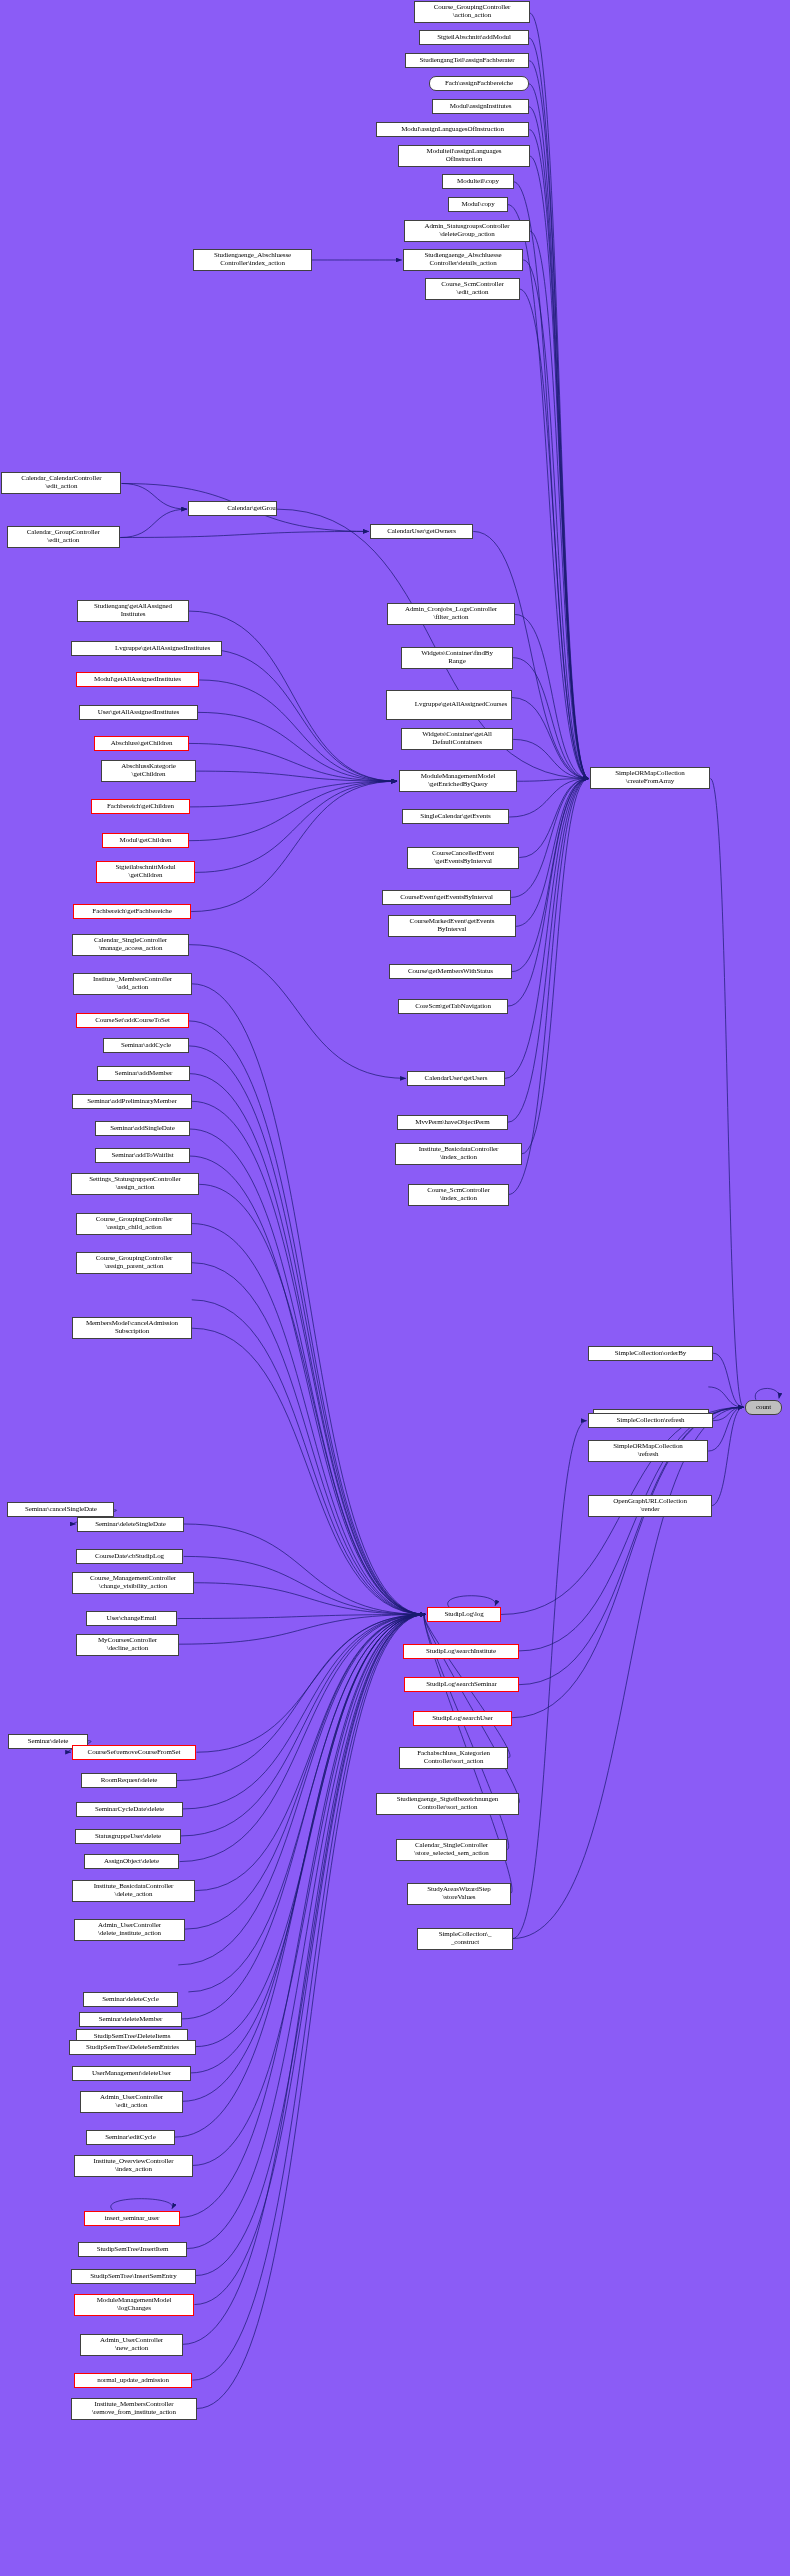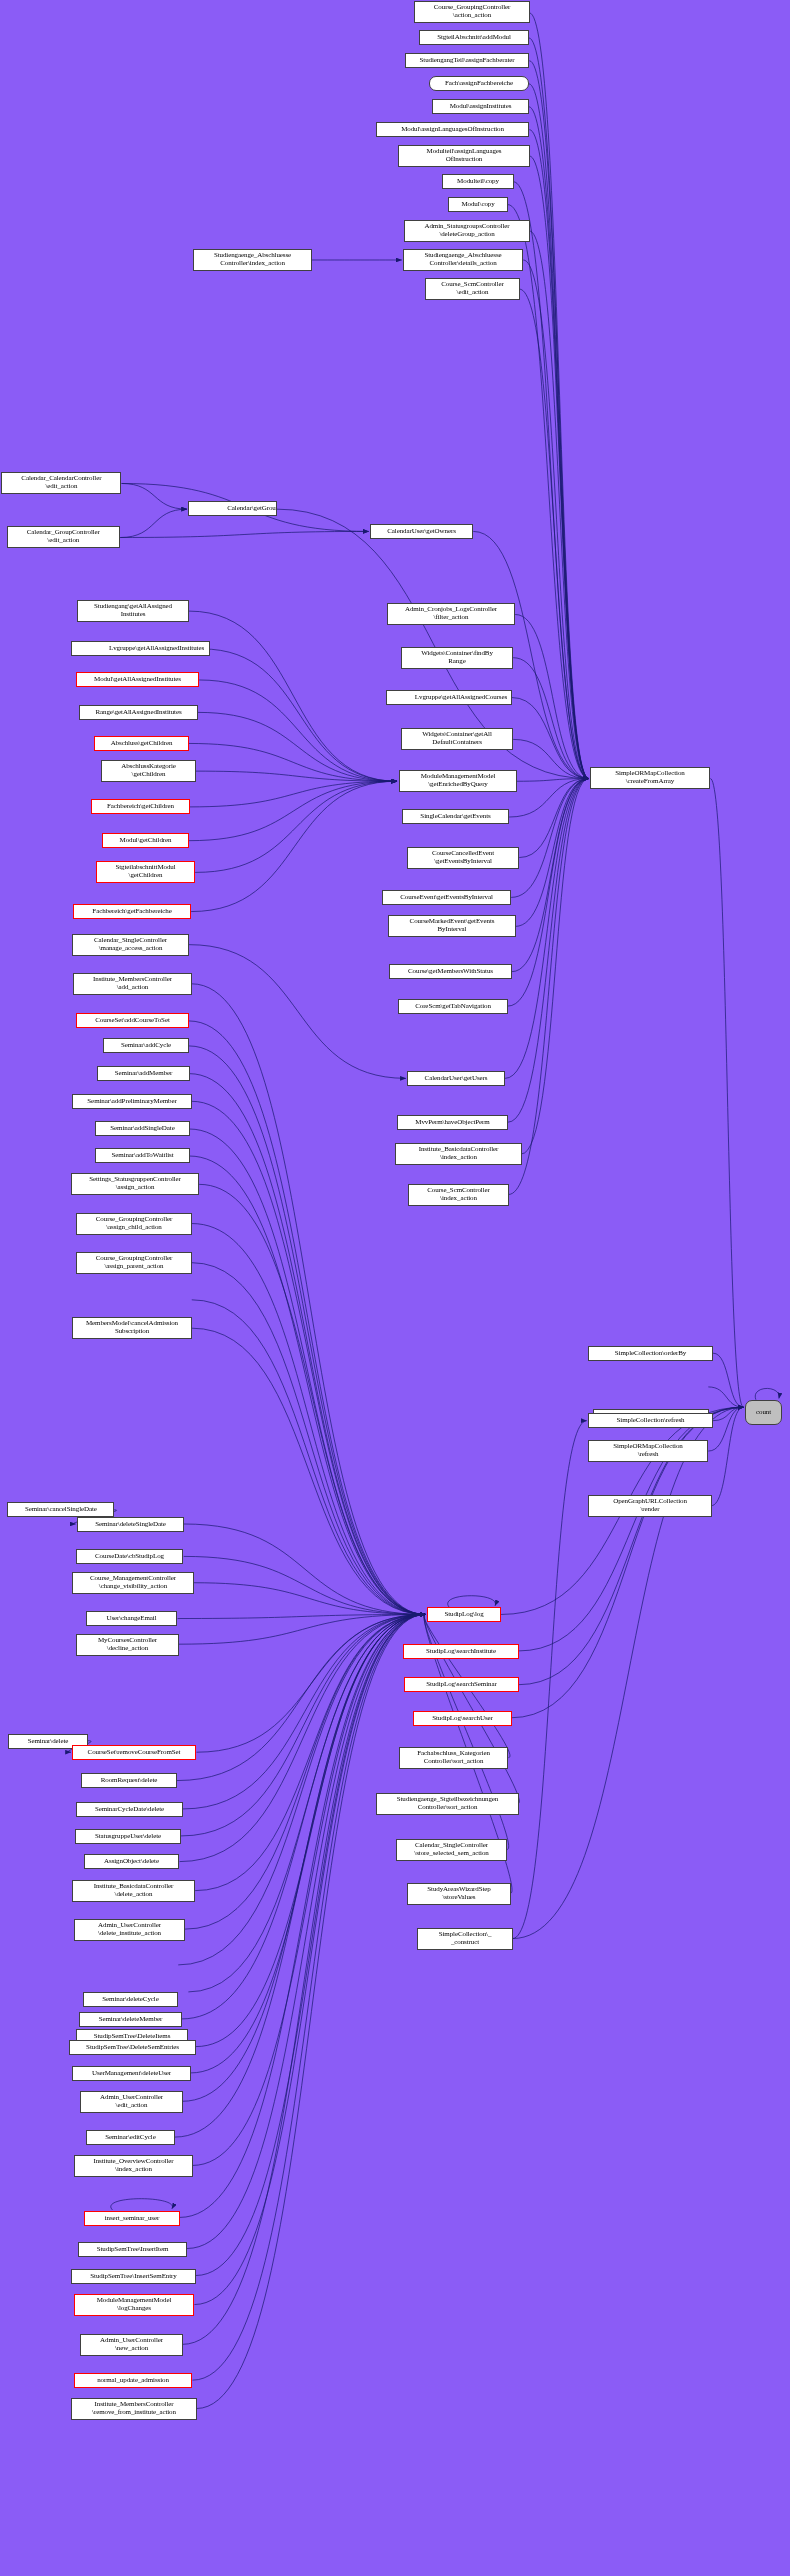--- a/index.html
+++ b/index.html
@@ -152,23 +152,23 @@
       <div class="node" style="left: 425px; top: 278px; width: 95px; height: 21.6px;">Course_ScmController
 \edit_action</div>
       <div class="node" style="left: 1.4px; top: 472px; width: 120px; height: 21.6px;">Calendar_CalendarController
 \edit_action</div>
       <div class="node" style="left: 6.8px; top: 526px; width: 113px; height: 21.6px;">Calendar_GroupController
 \edit_action</div>
       <div class="node" style="left: 188px; top: 501px; width: 89px; height: 15px; padding-left: 44px;">Calendar\getGroups</div>
       <div class="node" style="left: 370px; top: 524px; width: 103px; height: 15px;">CalendarUser\getOwners</div>
       <div class="node" style="left: 77px; top: 600px; width: 112px; height: 21.6px;">Studiengang\getAllAssigned
 Institutes</div>
-      <div class="node" style="left: 71px; top: 641px; width: 139px; height: 15px; padding-left: 32px;">Lvgruppe\getAllAssignedInstitutes</div>
+      <div class="node" style="left: 71px; top: 641px; width: 151px; height: 15px; padding-left: 32px;">Lvgruppe\getAllAssignedInstitutes</div>
       <div class="node red" style="left: 76px; top: 672px; width: 123px; height: 15px;">Modul\getAllAssignedInstitutes</div>
-      <div class="node" style="left: 79px; top: 705px; width: 119px; height: 15px;">Range\getAllAssignedInstitutes</div>
+      <div class="node" style="left: 79px; top: 705px; width: 119px; height: 15px;">User\getAllAssignedInstitutes</div>
       <div class="node red" style="left: 94px; top: 736px; width: 95px; height: 15px;">Abschluss\getChildren</div>
       <div class="node" style="left: 101px; top: 760px; width: 95px; height: 21.6px;">AbschlussKategorie
 \getChildren</div>
       <div class="node red" style="left: 91px; top: 799px; width: 99px; height: 15px;">Fachbereich\getChildren</div>
       <div class="node red" style="left: 102px; top: 833px; width: 87px; height: 15px;">Modul\getChildren</div>
       <div class="node red" style="left: 96px; top: 861px; width: 99px; height: 21.6px;">StgteilabschnittModul
 \getChildren</div>
       <div class="node red" style="left: 73px; top: 904px; width: 118px; height: 15px;">Fachbereich\getFachbereiche</div>
       <div class="node" style="left: 72px; top: 934px; width: 117px; height: 21.6px;">Calendar_SingleController
 \manage_access_action</div>
@@ -224,21 +224,21 @@
 \logChanges</div>
       <div class="node" style="left: 80px; top: 2334px; width: 103px; height: 21.6px;">Admin_UserController
 \new_action</div>
       <div class="node red" style="left: 74px; top: 2373px; width: 118px; height: 15px;">normal_update_admission</div>
       <div class="node" style="left: 71px; top: 2398px; width: 126px; height: 21.6px;">Institute_MembersController
 \remove_from_institute_action</div>
       <div class="node" style="left: 387px; top: 603px; width: 128px; height: 21.6px;">Admin_Cronjobs_LogsController
 \filter_action</div>
       <div class="node" style="left: 401px; top: 647px; width: 112px; height: 21.6px;">Widgets\Container\findBy
 Range</div>
-      <div class="node" style="left: 386px; top: 690px; width: 126px; height: 15px; padding-left: 24px;">Lvgruppe\getAllAssignedCourses</div>
+      <div class="node" style="left: 386px; top: 690px; width: 126px; height: 30px; padding-left: 24px;">Lvgruppe\getAllAssignedCourses</div>
       <div class="node" style="left: 401px; top: 728px; width: 112px; height: 21.6px;">Widgets\Container\getAll
 DefaultContainers</div>
       <div class="node" style="left: 399px; top: 770px; width: 118px; height: 21.6px;">ModuleManagementModel
 \getEnrichedByQuery</div>
       <div class="node" style="left: 402px; top: 809px; width: 107px; height: 15px;">SingleCalendar\getEvents</div>
       <div class="node" style="left: 407px; top: 847px; width: 112px; height: 21.6px;">CourseCancelledEvent
 \getEventsByInterval</div>
       <div class="node" style="left: 382px; top: 890px; width: 129px; height: 15px;">CourseEvent\getEventsByInterval</div>
       <div class="node" style="left: 388px; top: 915px; width: 128px; height: 21.6px;">CourseMarkedEvent\getEvents
 ByInterval</div>
@@ -252,21 +252,21 @@
 \index_action</div>
       <div class="node" style="left: 590px; top: 767px; width: 120px; height: 21.6px;">SimpleORMapCollection
 \createFromArray</div>
       <div class="node" style="left: 588px; top: 1346px; width: 125px; height: 15px;">SimpleCollection\orderBy</div>
       <div class="node" style="left: 593px; top: 1380px; width: 116px; height: 15px; margin-top: 29px;">SimpleCollection\pluck</div>
       <div class="node" style="left: 588px; top: 1413px; width: 125px; height: 15px;">SimpleCollection\refresh</div>
       <div class="node" style="left: 588px; top: 1440px; width: 120px; height: 21.6px;">SimpleORMapCollection
 \refresh</div>
       <div class="node" style="left: 588px; top: 1495px; width: 124px; height: 21.6px;">OpenGraphURLCollection
 \render</div>
-      <div class="node cur" style="left: 745px; top: 1400px; width: 37px; height: 25px; border-radius: 7px;">count</div>
+      <div class="node cur" style="left: 745px; top: 1400px; width: 37px; height: 15px; border-radius: 7px;">count</div>
       <div class="node red" style="left: 427px; top: 1607px; width: 74px; height: 15px;">StudipLog\log</div>
       <div class="node red" style="left: 403px; top: 1644px; width: 116px; height: 15px;">StudipLog\searchInstitute</div>
       <div class="node red" style="left: 404px; top: 1677px; width: 115px; height: 15px;">StudipLog\searchSeminar</div>
       <div class="node red" style="left: 413px; top: 1711px; width: 99px; height: 15px;">StudipLog\searchUser</div>
       <div class="node" style="left: 399px; top: 1747px; width: 109px; height: 21.6px;">Fachabschluss_Kategorien
 Controller\sort_action</div>
       <div class="node" style="left: 376px; top: 1793px; width: 143px; height: 21.6px;">Studiengaenge_Stgteilbezeichnungen
 Controller\sort_action</div>
       <div class="node" style="left: 396px; top: 1839px; width: 111px; height: 21.6px;">Calendar_SingleController
 \store_selected_sem_action</div>

